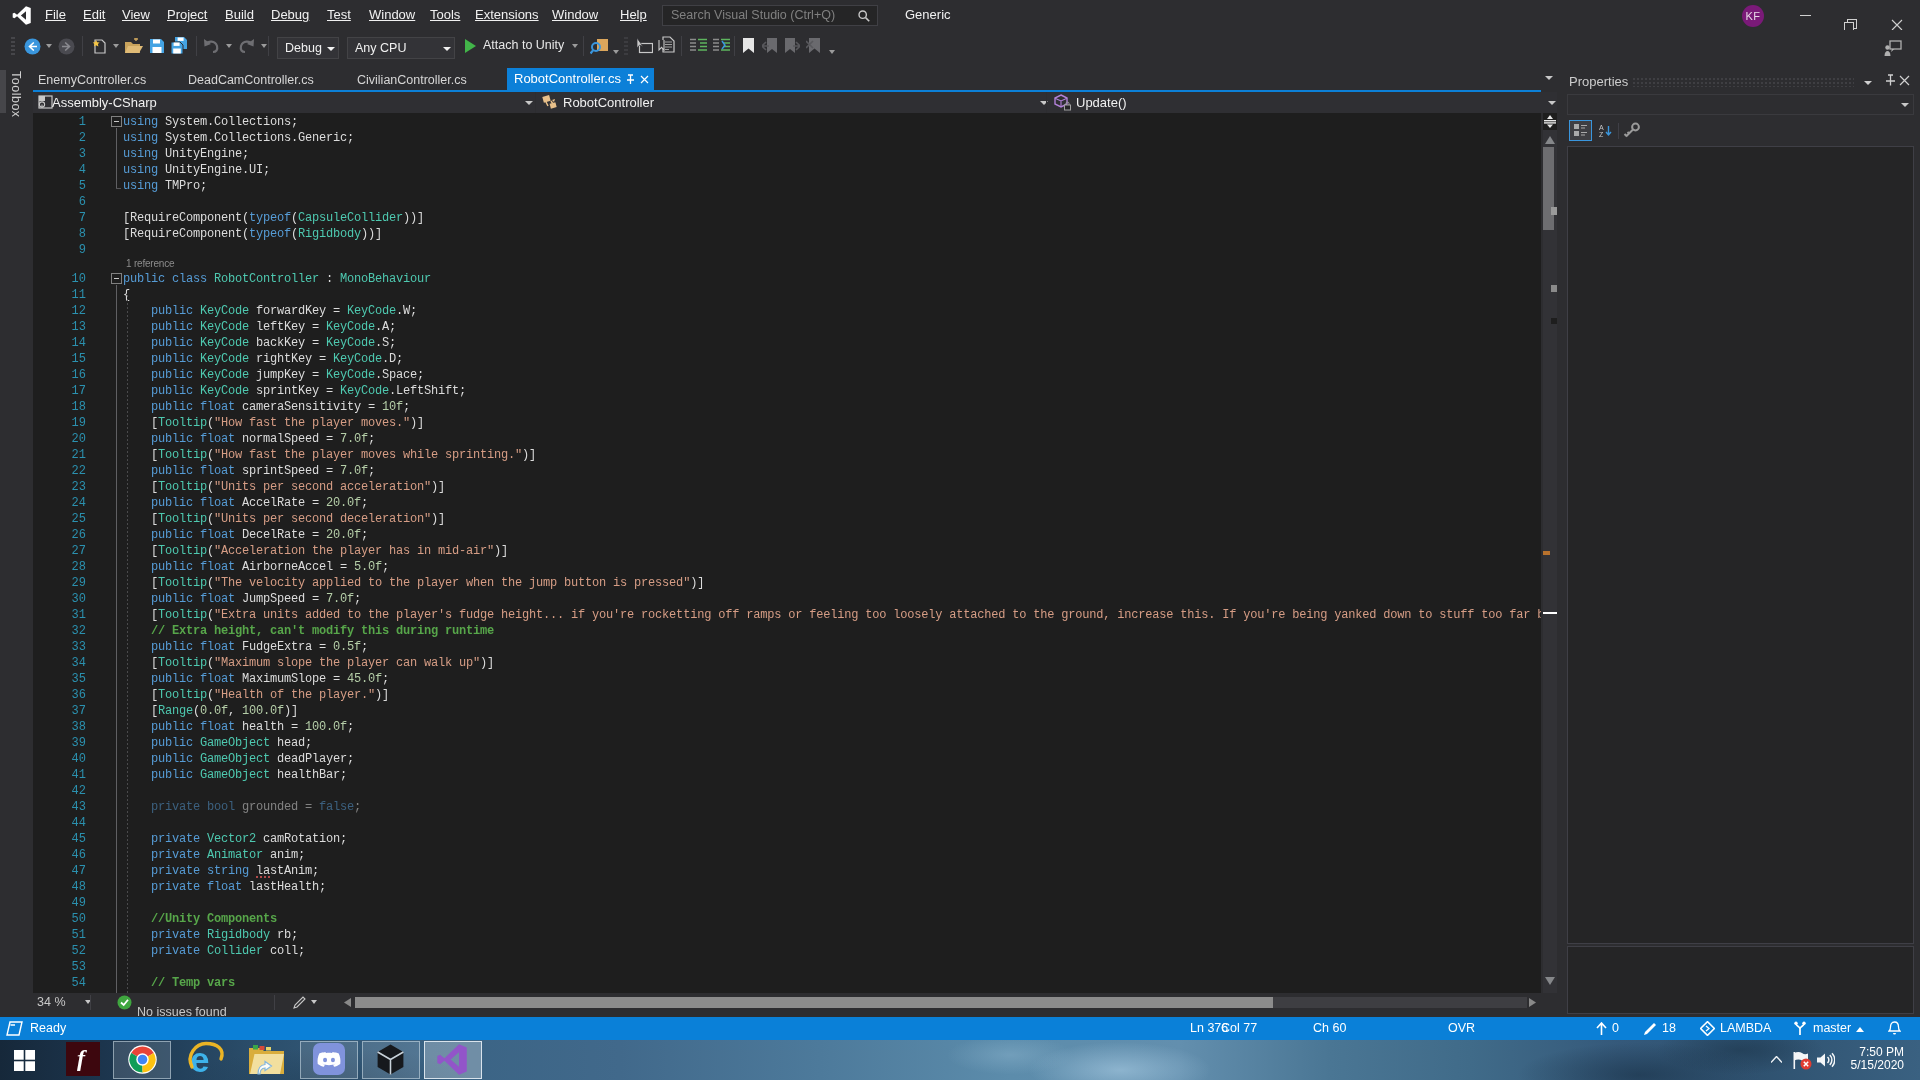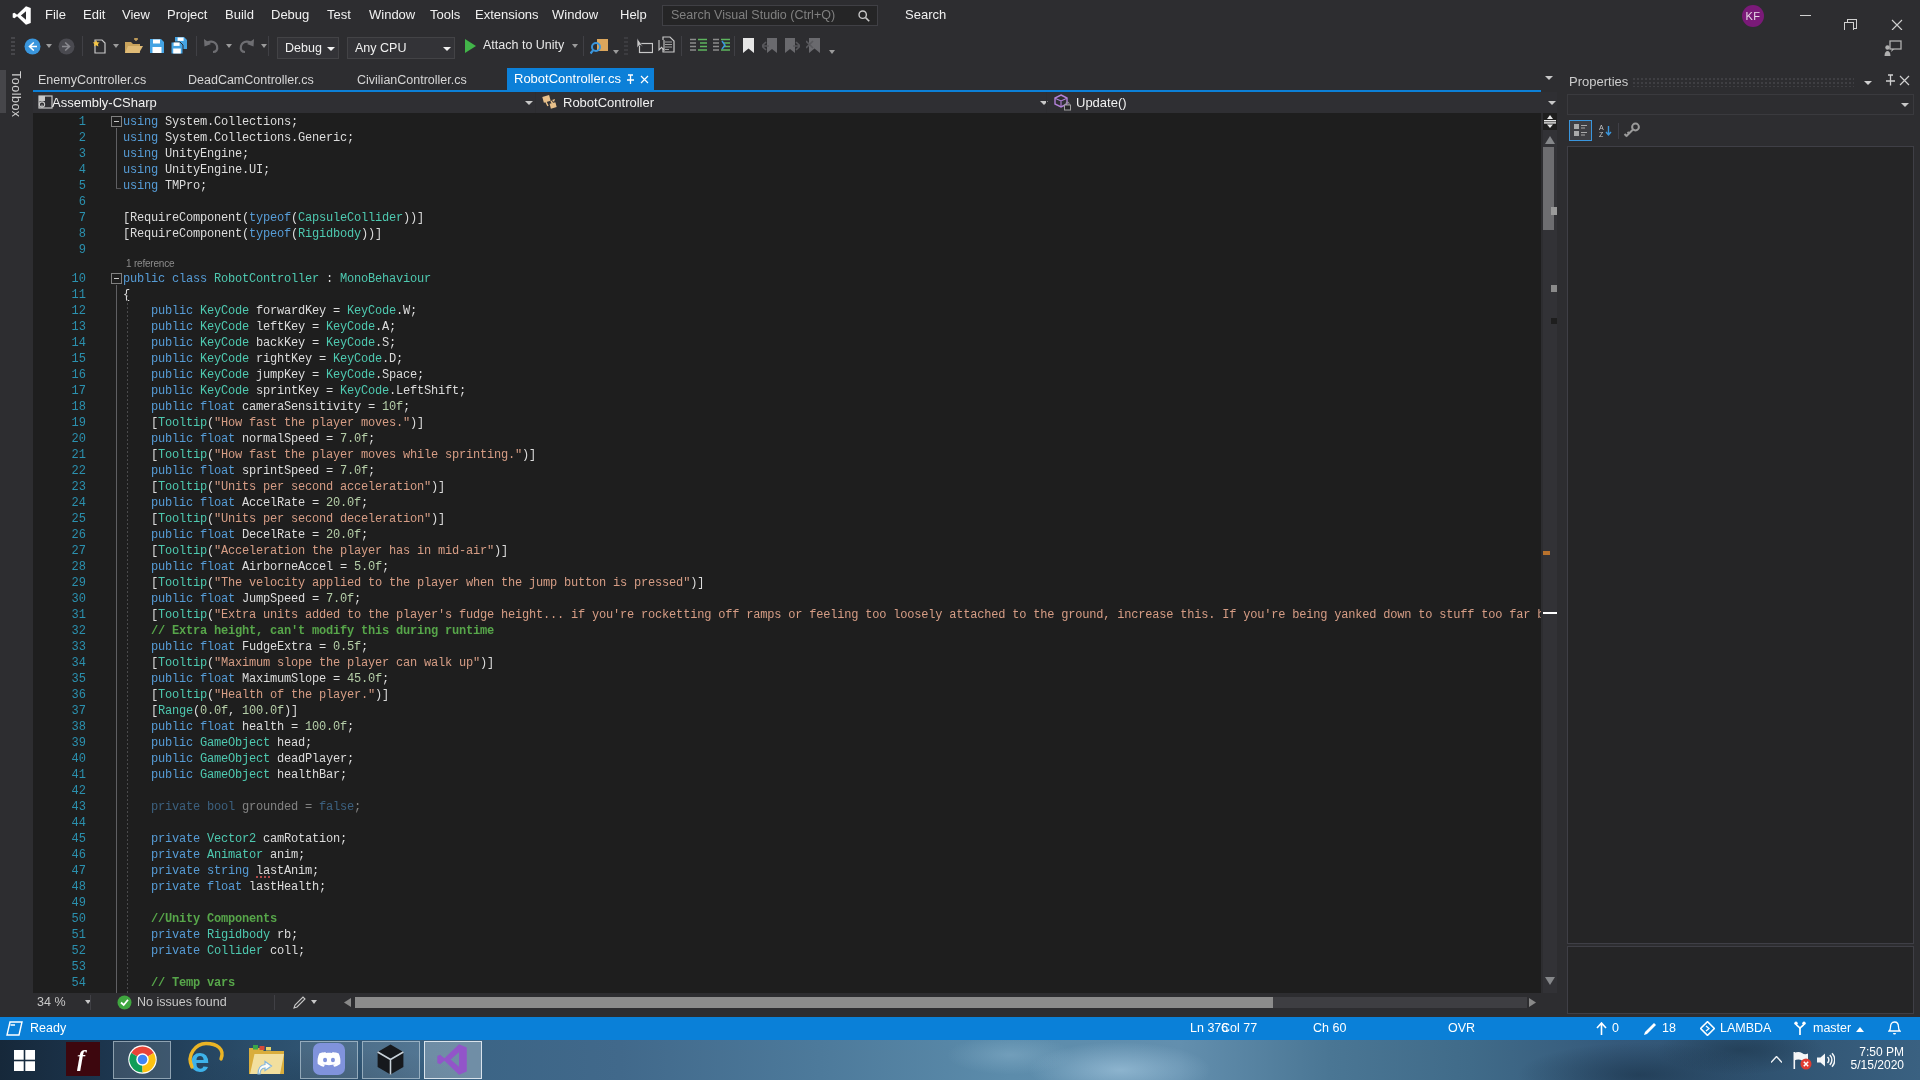--- a/index.html
+++ b/index.html
@@ -1,21 +1,21 @@
 <!DOCTYPE html>
 <html><head><meta charset="utf-8"><style>
 * { margin:0; padding:0; box-sizing:border-box; }
 html,body { width:1920px; height:1080px; overflow:hidden; background:#2d2d30;
   font-family:"Liberation Sans", sans-serif; }
 .abs { position:absolute; }
 #stage { position:relative; width:1920px; height:1080px; }
 
 
 #titlebar { position:absolute; left:0; top:0; width:1920px; height:30px; background:#2d2d30; }
-.menu { position:absolute; top:0; height:30px; line-height:30px; color:#f1f1f1; font-size:13px; }
+.menu { position:absolute; top:0; height:30px; line-height:30px; color:#f1f1f1; font-size:13px;text-decoration:underline; }
 #search { position:absolute; left:662px; top:5px; width:216px; height:21px; background:#252526;
   border:1px solid #404045; color:#808080; font-size:12.5px; line-height:19px; padding-left:8px; }
 #tension { position:absolute; left:905px; top:0; height:30px; line-height:30px; color:#f1f1f1; font-size:13px; }
 #avatar { position:absolute; left:1742px; top:5px; width:22px; height:22px; border-radius:50%;
   background:#7a1a78; color:#e8d8e8; font-size:11px; text-align:center; line-height:22px; letter-spacing:.5px;}
 .winbtn { position:absolute; top:0; height:30px; color:#d0d0d0; }
 
 
 #toolbar { position:absolute; left:0; top:30px; width:1920px; height:32px; background:#2d2d30; }
 .tsep { position:absolute; top:6px; width:1px; height:20px; background:#404045; }
@@ -118,21 +118,21 @@
       <span class="menu" style="left:369px">Window</span>
       <span class="menu" style="left:430px">Tools</span>
       <span class="menu" style="left:475px">Extensions</span>
       <span class="menu" style="left:552px">Window</span>
       <span class="menu" style="left:620px">Help</span>
 <div id="search">Search Visual Studio (Ctrl+Q)
 <svg class="abs" style="right:6px;top:3px" width="14" height="14" viewBox="0 0 16 16">
           <circle cx="6.5" cy="6.5" r="4.2" fill="none" stroke="#c8c8c8" stroke-width="1.6"></circle>
           <line x1="9.8" y1="9.8" x2="14" y2="14" stroke="#c8c8c8" stroke-width="1.8"></line>
         </svg></div>
-<div id="tension">Search</div>
+<div id="tension">Generic</div>
 <div id="avatar">KF</div>
 <div class="winbtn" style="left:1800px;top:15px;width:11px;height:1px;background:#d0d0d0"></div>
 <svg class="winbtn" style="left:1844px;top:10px" width="13" height="13" viewBox="0 0 13 13" shape-rendering="crispEdges">
         <path d="M3.5 3 V0.5 H12.5 V9.5 H10" fill="none" stroke="#d0d0d0"></path>
         <rect x="0.5" y="3.5" width="9" height="9" fill="none" stroke="#d0d0d0"></rect>
       </svg>
 <svg class="winbtn" style="left:1891px;top:10px" width="12" height="12" viewBox="0 0 12 12">
         <path d="M1,1 L11,11 M11,1 L1,11" stroke="#d0d0d0" stroke-width="1.1"></path>
       </svg>
 </div>
@@ -375,21 +375,21 @@
       </svg>
 </div>
     <div id="hbar">
 <span class="abs" style="left:4px;top:2px;line-height:15px">34 %</span>
 <div class="caret" style="left:52px;top:7px;border-top-color:#c8c8c8"></div>
 <div class="tsep" style="left:57px;top:2px;height:15px"></div>
 <svg class="abs" style="left:84px;top:2px" width="15" height="15" viewBox="0 0 15 15">
         <circle cx="7.5" cy="7.5" r="7" fill="#3fa63f"></circle>
         <path d="M4,7.5 L6.7,10 L11,4.8" stroke="#fff" stroke-width="1.8" fill="none"></path>
       </svg>
-<span class="abs" style="left:104px;top:2px;line-height:15px">No issues found</span>
+<span class="abs" style="left:104px;top:12px;line-height:15px">No issues found</span>
 <div class="tsep" style="left:241px;top:2px;height:15px"></div>
 <svg class="abs" style="left:260px;top:3px" width="14" height="13" viewBox="0 0 14 13">
         <path d="M1,12 L4,11 L12,3 L10,1 L2,9 Z" fill="none" stroke="#c8c8c8" stroke-width="1.1"></path>
       </svg>
 <div class="caret" style="left:278px;top:7px;border-top-color:#c8c8c8"></div>
 <svg class="abs" style="left:311px;top:5px" width="7" height="9" viewBox="0 0 7 9">
         <path d="M7,0 L0,4.5 L7,9 Z" fill="#898989"></path>
       </svg>
 <div id="hscrolltrack">
         <div id="hscrollthumb"></div>

